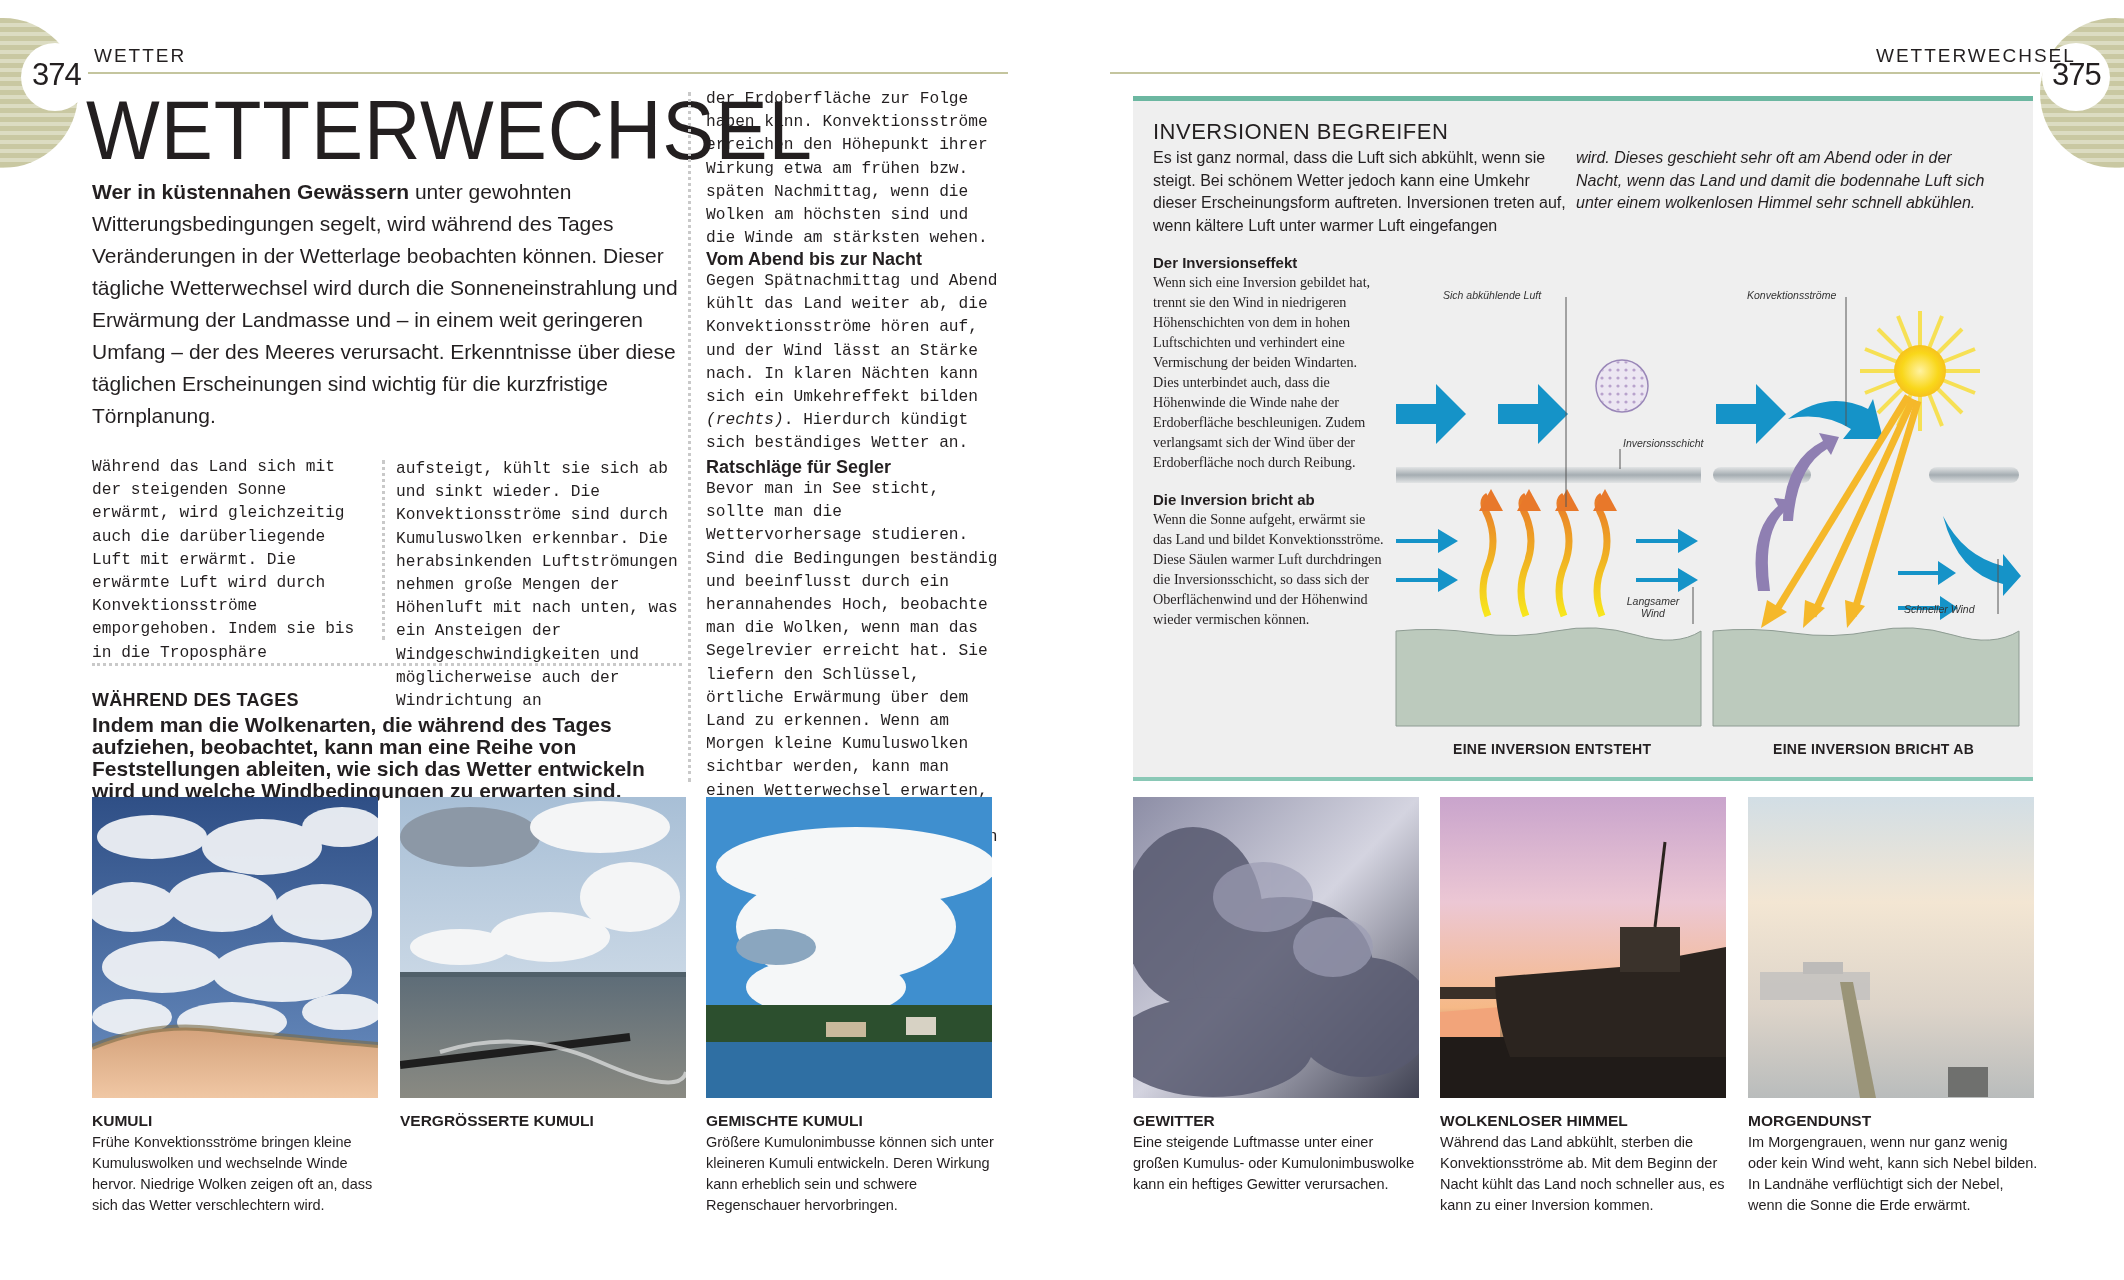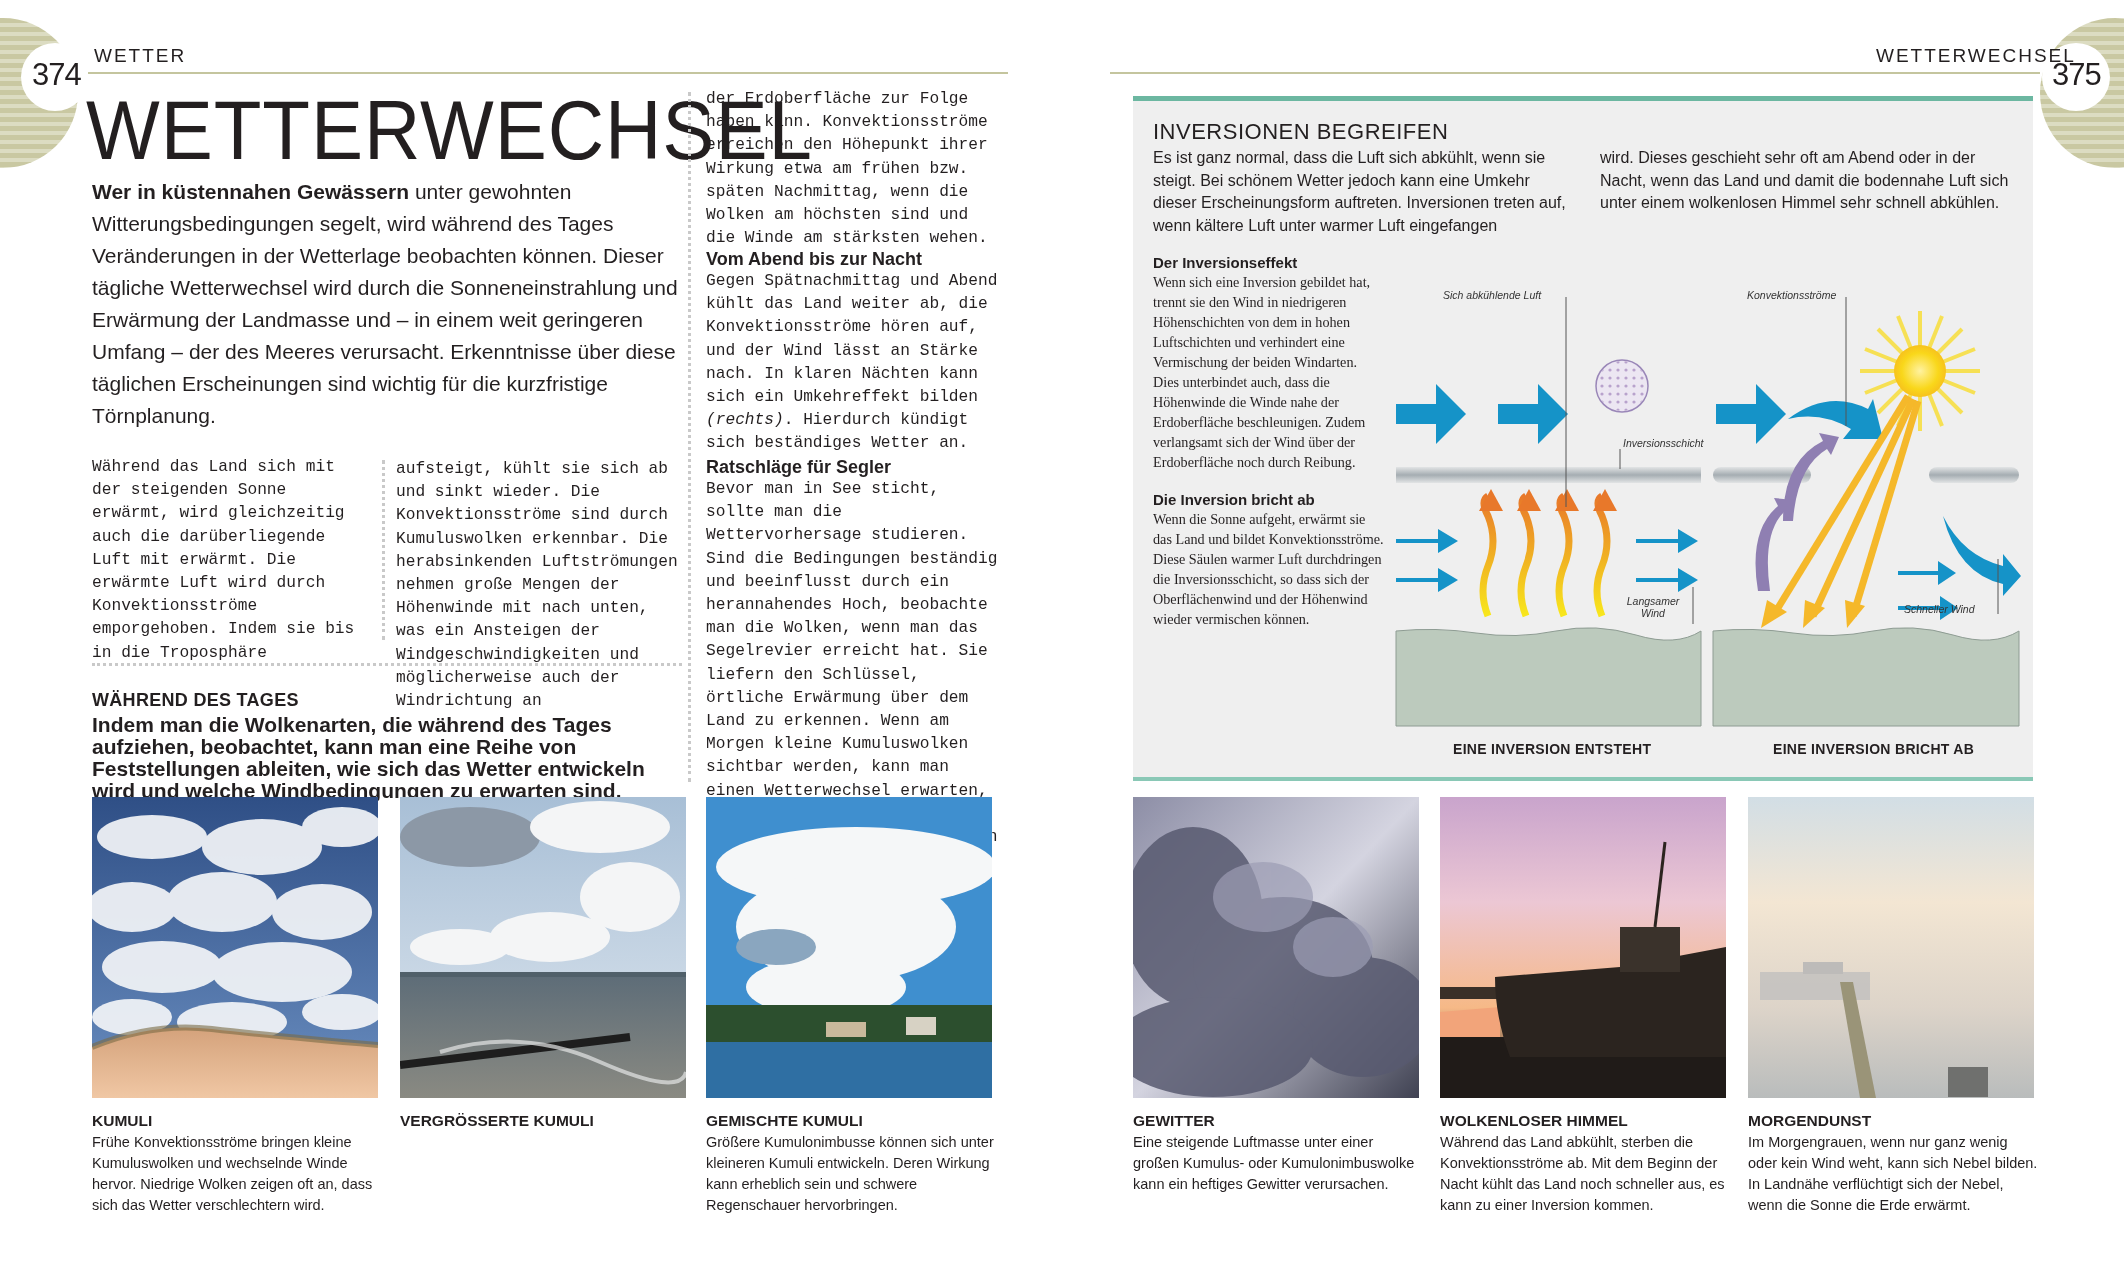--- a/index.html
+++ b/index.html
@@ -46,21 +46,21 @@
 
 <div class="intro"><b>Wer in küstennahen Gewässern</b><span> unter gewohnten Witterungsbedingungen segelt, wird während des Tages Veränderungen in der Wetterlage beobachten können. Dieser tägliche Wetterwechsel wird durch die Sonneneinstrahlung und Erwärmung der Landmasse und – in einem weit geringeren Umfang – der des Meeres verursacht. Erkenntnisse über diese täglichen Erscheinungen sind wichtig für die kurzfristige Törnplanung.</span></div>
 
 <div class="vdots" style="left:688px;top:92px;height:690px;"></div>
 <div class="vdots" style="left:382px;top:460px;height:180px;"></div>
 <div class="hdots" style="left:92px;top:663px;width:590px;"></div>
 
 <div class="abs" style="left:92px;top:456px;width:280px;">
   <div class="body">Während das Land sich mit der steigenden Sonne erwärmt, wird gleichzeitig auch die darüberliegende Luft mit erwärmt. Die erwärmte Luft wird durch Konvektionsströme emporgehoben. Indem sie bis in die Troposphäre</div>
 </div>
-<div class="abs body" style="left:396px;top:458px;width:282px;">aufsteigt, kühlt sie sich ab und sinkt wieder. Die Konvektionsströme sind durch Kumuluswolken erkennbar. Die herabsinkenden Luftströmungen nehmen große Mengen der Höhenwinde mit nach unten, was ein Ansteigen der Windgeschwindigkeiten und möglicherweise auch der Windrichtung an</div>
+<div class="abs body" style="left:396px;top:458px;width:282px;">aufsteigt, kühlt sie sich ab und sinkt wieder. Die Konvektionsströme sind durch Kumuluswolken erkennbar. Die herabsinkenden Luftströmungen nehmen große Mengen der Höhenluft mit nach unten, was ein Ansteigen der Windgeschwindigkeiten und möglicherweise auch der Windrichtung an</div>
 <div class="abs body" style="left:706px;top:88px;width:292px;">der Erdoberfläche zur Folge haben kann. Konvektionsströme erreichen den Höhepunkt ihrer Wirkung etwa am frühen bzw. späten Nachmittag, wenn die Wolken am höchsten sind und die Winde am stärksten wehen.</div>
 
 <div class="abs" style="left:706px;top:248px;width:296px;">
   <div class="h3">Vom Abend bis zur Nacht</div>
   <div class="body"><span>Gegen Spätnachmittag und Abend kühlt das Land weiter ab, die Konvektionsströme hören auf, und der Wind lässt an Stärke nach. In klaren Nächten kann sich ein Umkehreffekt bilden </span><i>(rechts)</i><span>. Hierdurch kündigt sich beständiges Wetter an.</span></div>
 </div>
 
 <div class="abs" style="left:706px;top:456px;width:300px;">
   <div class="h3">Ratschläge für Segler</div>
   <div class="body">Bevor man in See sticht, sollte man die Wettervorhersage studieren. Sind die Bedingungen beständig und beeinflusst durch ein herannahendes Hoch, beobachte man die Wolken, wenn man das Segelrevier erreicht hat. Sie liefern den Schlüssel, örtliche Erwärmung über dem Land zu erkennen. Wenn am Morgen kleine Kumuluswolken sichtbar werden, kann man einen Wetterwechsel erwarten, der stärkere Winde am frühen oder späten Nachmittag bringen wird.</div>
@@ -157,21 +157,21 @@
 
 <div class="disc" style="left:2040px;top:18px;"></div>
 <div class="disc-inner" style="left:2042px;top:43px;"></div>
 <div class="pagenum" style="left:2052px;top:57px;">375</div>
 <div class="runhead" style="left:1876px;top:45px;">WETTERWECHSEL</div>
 <div class="rule" style="left:1110px;top:72px;width:930px;"></div>
 
 <div class="box">
   <div class="box-title">INVERSIONEN BEGREIFEN</div>
   <div class="box-intro" style="left:20px;">Es ist ganz normal, dass die Luft sich abkühlt, wenn sie steigt. Bei schönem Wetter jedoch kann eine Umkehr dieser Erscheinungsform auftreten. Inversionen treten auf, wenn kältere Luft unter warmer Luft eingefangen</div>
-  <div class="box-intro" style="left:467px;">wird. Dieses geschieht sehr oft am Abend oder in der Nacht, wenn das Land und damit die bodennahe Luft sich unter einem wolkenlosen Himmel sehr schnell abkühlen.</div>
+  <div class="box-intro" style="left:443px;font-style:italic;">wird. Dieses geschieht sehr oft am Abend oder in der Nacht, wenn das Land und damit die bodennahe Luft sich unter einem wolkenlosen Himmel sehr schnell abkühlen.</div>
 
   <div class="abs" style="left:20px;top:152px;width:232px;">
     <div style="font-weight:700;font-size:15px;line-height:19px;">Der Inversionseffekt</div>
     <div class="serif" style="font-size:14.2px;line-height:20px;">Wenn sich eine Inversion gebildet hat, trennt sie den Wind in niedrigeren Höhenschichten von dem in hohen Luftschichten und verhindert eine Vermischung der beiden Windarten. Dies unterbindet auch, dass die Höhenwinde die Winde nahe der Erdoberfläche beschleunigen. Zudem verlangsamt sich der Wind über der Erdoberfläche noch durch Reibung.</div>
     <div style="font-weight:700;font-size:15px;line-height:19px;margin-top:18px;">Die Inversion bricht ab</div>
     <div class="serif" style="font-size:14.2px;line-height:20px;">Wenn die Sonne aufgeht, erwärmt sie das Land und bildet Konvektionsströme. Diese Säulen warmer Luft durchdringen die Inversionsschicht, so dass sich der Oberflächenwind und der Höhenwind wieder vermischen können.</div>
   </div>
 
   <svg class="abs" style="left:250px;top:170px;" width="330" height="460" viewBox="0 0 330 460">
     <defs>

